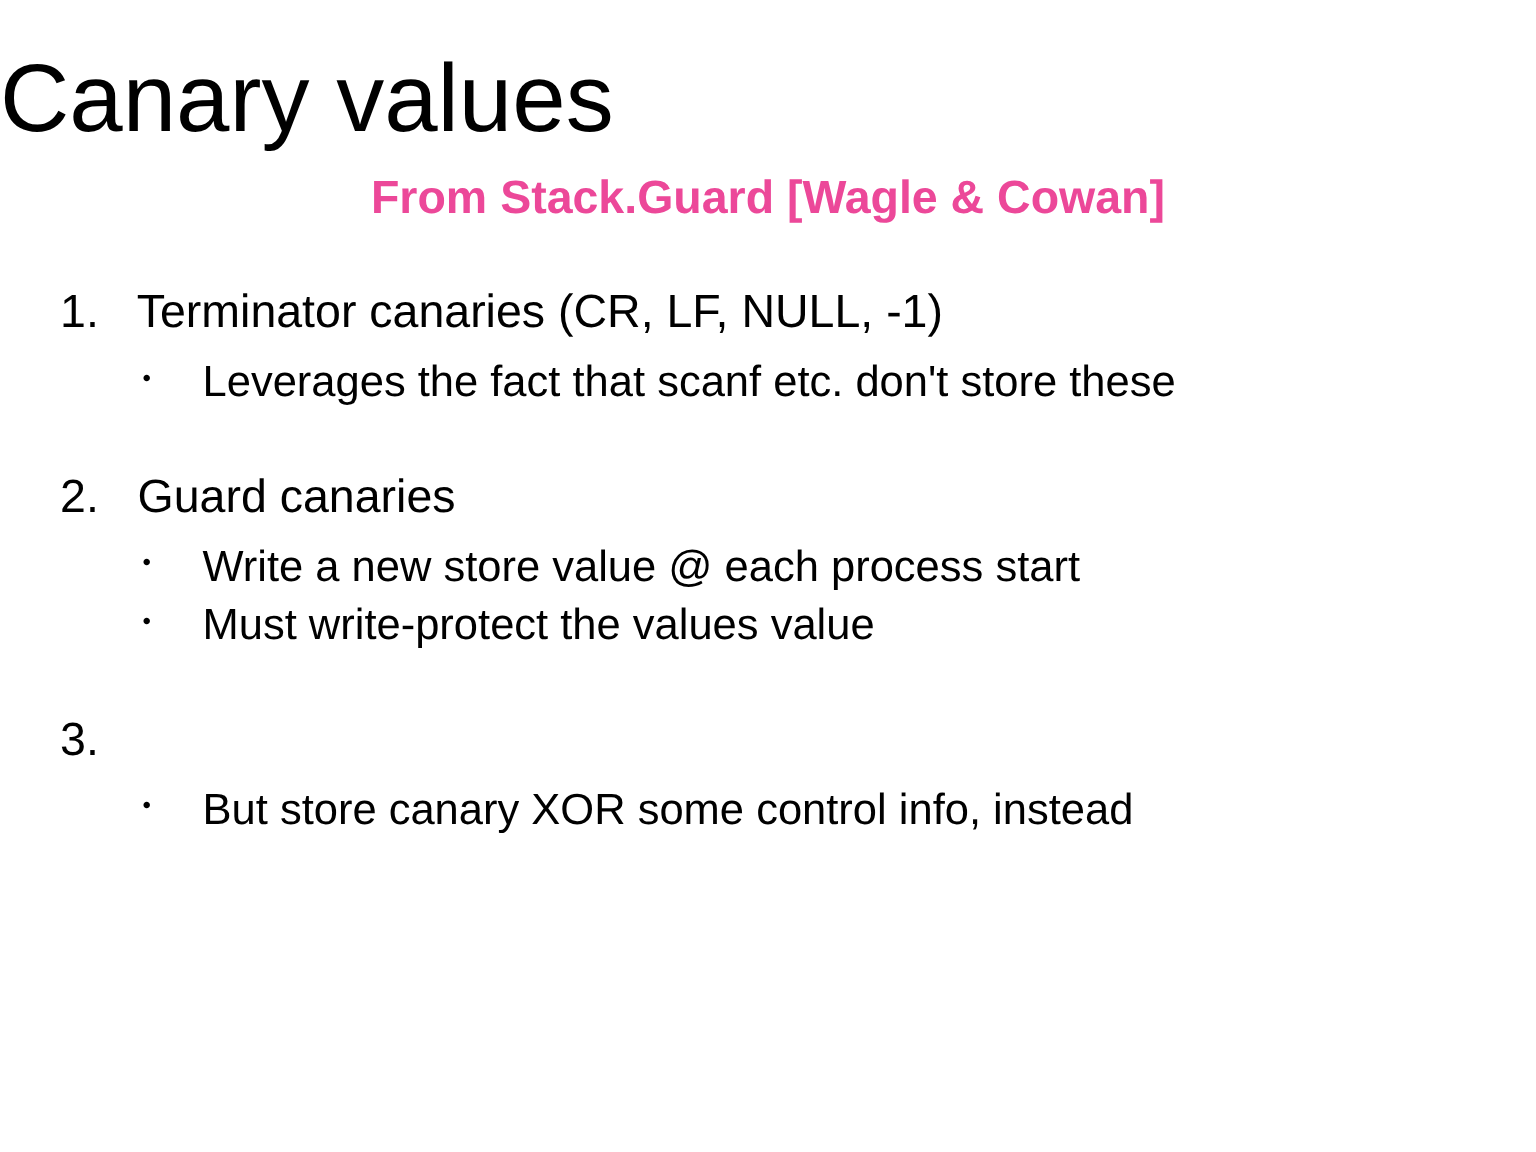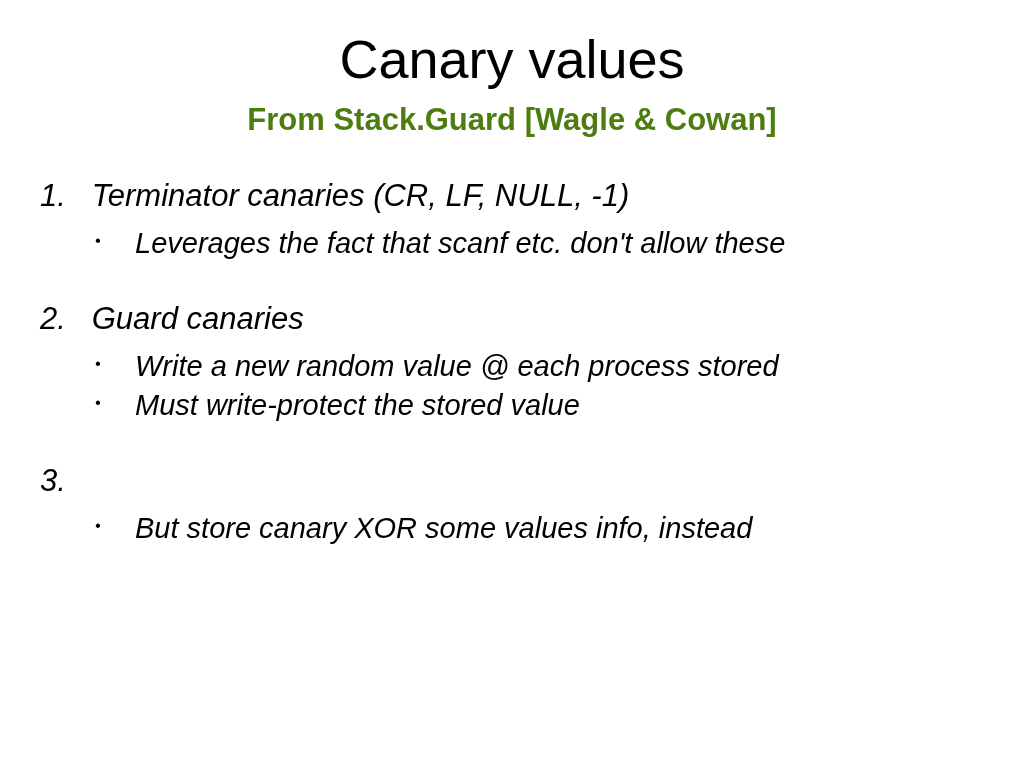--- a/index.html
+++ b/index.html
@@ -11,49 +11,47 @@
     font-family: Arial, Helvetica, sans-serif;
     color: #000000;
   }
   .slide {
     position: relative;
     width: 1024px;
     height: 768px;
     box-sizing: border-box;
   }
   .title {
-    text-align: center;
-    font-size: 54px;
+    font-size: 64px;
     font-weight: 400;
     padding-top: 28px;
     letter-spacing: 0px;
   }
   .subtitle {
     text-align: center;
     font-size: 31px;
     font-weight: bold;
-    color: #4d7c0f;
+    color: #ec4899;
     margin-top: 12px;
   }
   .content {
     margin-top: 40px;
     margin-left: 40px;
     margin-right: 20px;
   }
   ol.main-list {
     margin: 0;
     padding: 0;
     list-style: none;
     counter-reset: item;
   }
   ol.main-list > li {
     counter-increment: item;
     font-size: 31px;
     margin-bottom: 38px;
-    font-style: italic;
   }
   ol.main-list > li::before {
     content: counter(item) ".  ";
     white-space: pre;
   }
   ul.sub-list {
     list-style: none;
     margin: 10px 0 0 0;
     padding: 0 0 0 55px;
   }
@@ -77,33 +75,33 @@
 <div class="slide">
   <div class="title">Canary values</div>
   <div class="subtitle">From Stack.Guard [Wagle &amp; Cowan]</div>
 
   <div class="content">
     <ol class="main-list">
 
       <li>
         <span>Terminator canaries (CR, LF, NULL, -1)</span>
         <ul class="sub-list">
-          <li>Leverages the fact that scanf etc. don't allow these</li>
+          <li>Leverages the fact that scanf etc. don't store these</li>
         </ul>
       </li>
 
       <li>
         <span>Guard canaries</span>
         <ul class="sub-list">
-          <li>Write a new random value @ each process stored</li>
-          <li>Must write-protect the stored value</li>
+          <li>Write a new store value @ each process start</li>
+          <li>Must write-protect the values value</li>
         </ul>
       </li>
 
       <li>
         <ul class="sub-list">
-          <li>But store canary XOR some values info, instead</li>
+          <li>But store canary XOR some control info, instead</li>
         </ul>
       </li>
 
     </ol>
   </div>
 </div>
 
 </body></html>

